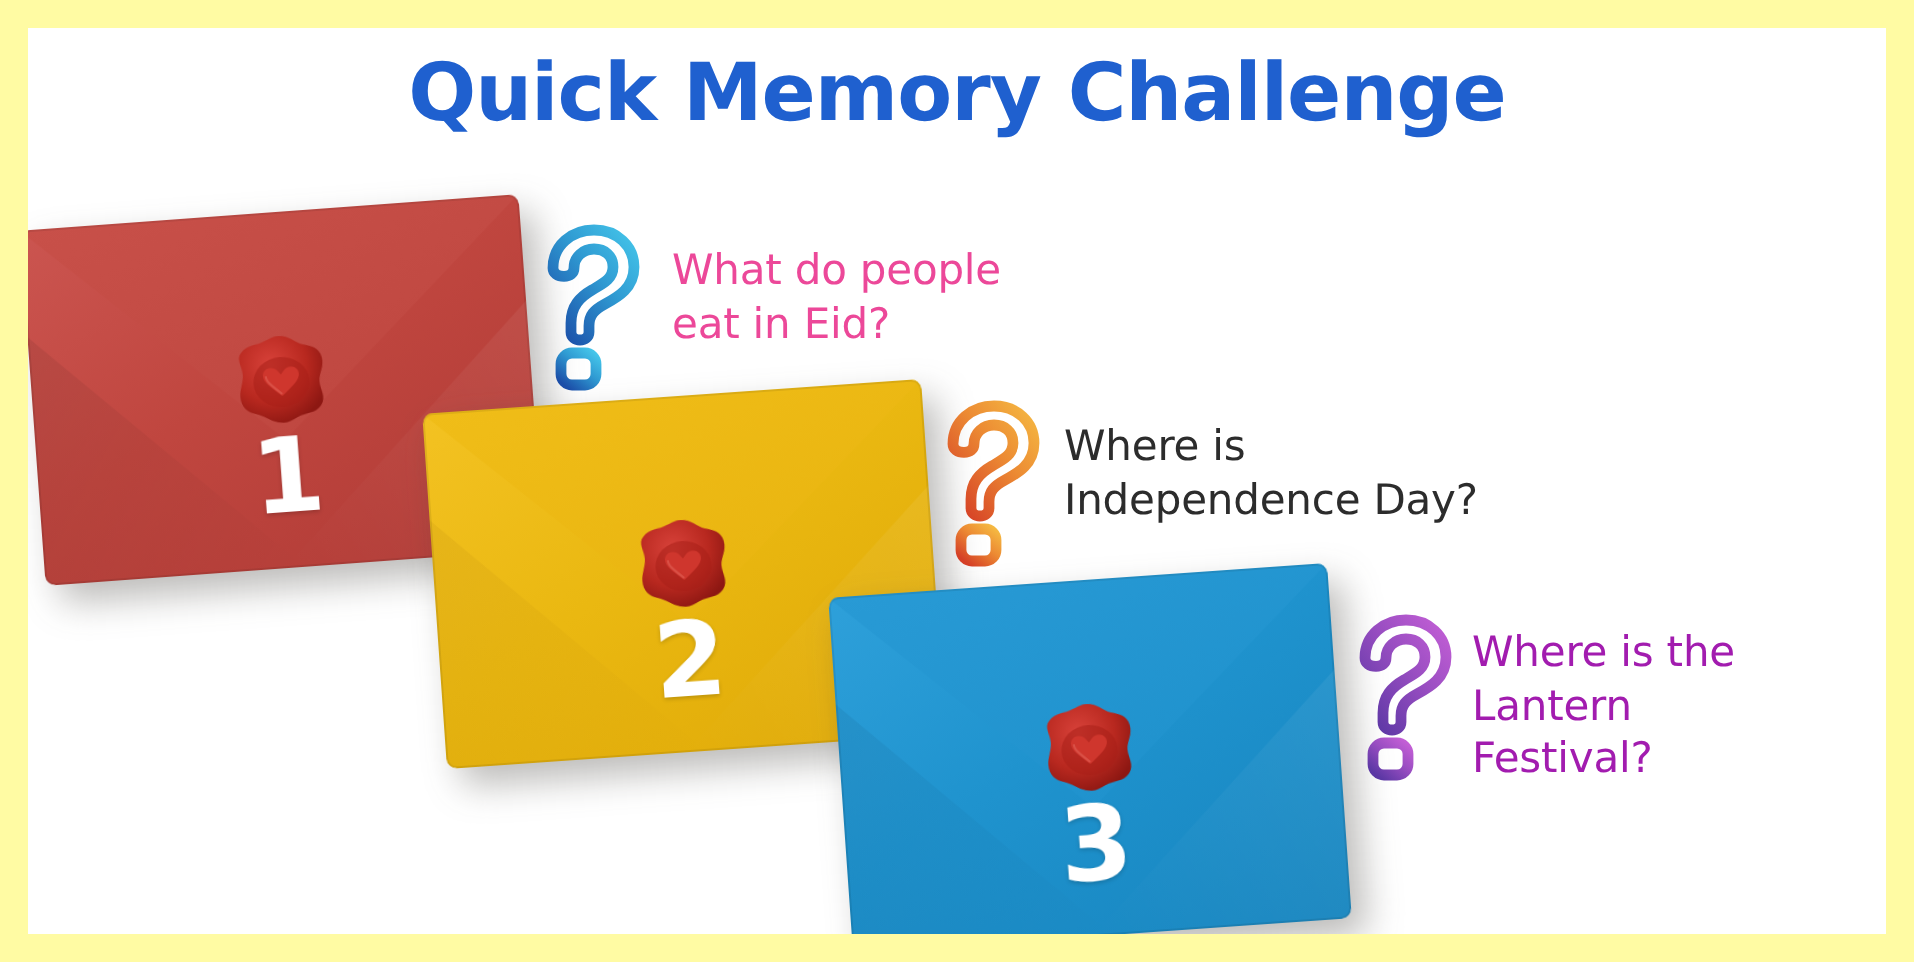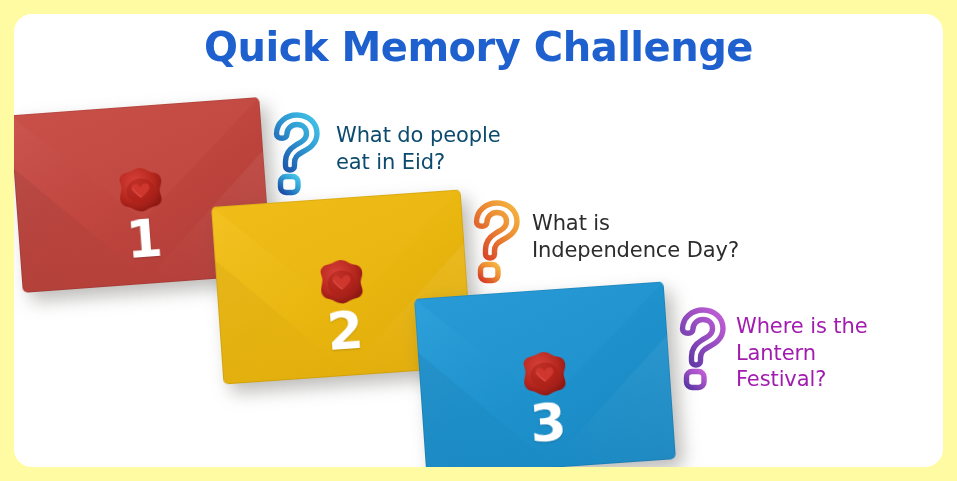--- a/index.html
+++ b/index.html
@@ -163,21 +163,21 @@
     line-height: 1.27;
     color: #2c2c2c;
     white-space: pre-line;
     letter-spacing: -0.1px;
   }
 </style>
 </head>
 <body>
 
 <div id="poster" style="background: rgb(255, 251, 163);">
-  <div id="stage" style="background: rgb(255, 255, 255); border-radius: 18px;">
+  <div id="stage" style="background: rgb(255, 255, 255);">
 
     <div class="title" style="color: rgb(31, 96, 207);">Quick Memory Challenge</div>
 
     <div class="envelope env-red" style="left:2px; top:92px; transform: rotate(-4.2deg);">
       <div class="env-body">
         <div class="env-paper"></div>
         <div class="flap"></div>
         <div class="fold-l"></div>
         <div class="fold-r"></div>
         <div class="env-edge"></div>
@@ -283,21 +283,21 @@
           <path d="M10.5 23 C10.5 11.5 20 4 31 4 C42.5 4 51 12 51 22.5
                    C51 33 43 37.5 36.5 41 C31 44 28.5 46.5 28.5 52
                    L28.5 55 C28.5 57.5 26.5 59 24 59 C21.5 59 19.5 57.5 19.5 55
                    L19.5 50.5 C19.5 42 24 37.5 30 34 C35.5 30.8 40.5 28.5 40.5 22.5
                    C40.5 17 36.5 13.5 31 13.5 C25.5 13.5 21 17.5 21 23
                    C21 25.6 19 27.2 16 27.2 C12.8 27.2 10.5 25.6 10.5 23 Z"></path>
           <rect x="14.5" y="65.5" width="17.5" height="16" rx="5.5" ry="5.5"></rect>
         </g>
       </svg>
     </div>
-    <div class="qtext" style="left: 322px; top: 108px; width: 230px; color: #0c4a6e;">What do people
+    <div class="qtext" style="left: 322px; top: 108px; width: 230px; color: #ec4899;">What do people
 eat in Eid?</div>
 
     <div class="qmark" style="left:452px; top:185px;">
       <svg viewBox="0 0 62 86">
         <defs>
           <linearGradient id="qg2" x1="100%" y1="0%" x2="10%" y2="100%">
             <stop offset="0%" stop-color="#f5b942"></stop>
             <stop offset="45%" stop-color="#ec8a33"></stop>
             <stop offset="100%" stop-color="#d53f26"></stop>
           </linearGradient>
@@ -306,21 +306,21 @@
           <path d="M10.5 23 C10.5 11.5 20 4 31 4 C42.5 4 51 12 51 22.5
                    C51 33 43 37.5 36.5 41 C31 44 28.5 46.5 28.5 52
                    L28.5 55 C28.5 57.5 26.5 59 24 59 C21.5 59 19.5 57.5 19.5 55
                    L19.5 50.5 C19.5 42 24 37.5 30 34 C35.5 30.8 40.5 28.5 40.5 22.5
                    C40.5 17 36.5 13.5 31 13.5 C25.5 13.5 21 17.5 21 23
                    C21 25.6 19 27.2 16 27.2 C12.8 27.2 10.5 25.6 10.5 23 Z"></path>
           <rect x="14.5" y="65.5" width="17.5" height="16" rx="5.5" ry="5.5"></rect>
         </g>
       </svg>
     </div>
-    <div class="qtext" style="left: 518px; top: 196px; width: 250px; color: rgb(44, 44, 44);">What is
+    <div class="qtext" style="left: 518px; top: 196px; width: 250px; color: rgb(44, 44, 44);">Where is
 Independence Day?</div>
 
     <div class="qmark" style="left:658px; top:292px;">
       <svg viewBox="0 0 62 86">
         <defs>
           <linearGradient id="qg3" x1="100%" y1="0%" x2="10%" y2="100%">
             <stop offset="0%" stop-color="#c45fd6"></stop>
             <stop offset="45%" stop-color="#9a4ec2"></stop>
             <stop offset="100%" stop-color="#5b37a4"></stop>
           </linearGradient>

